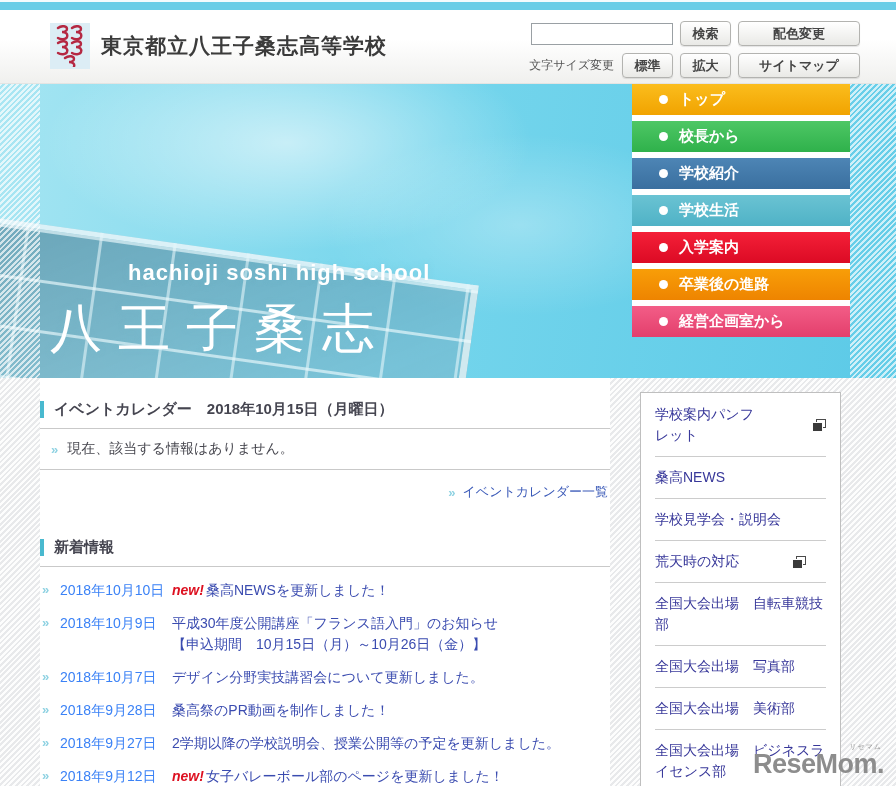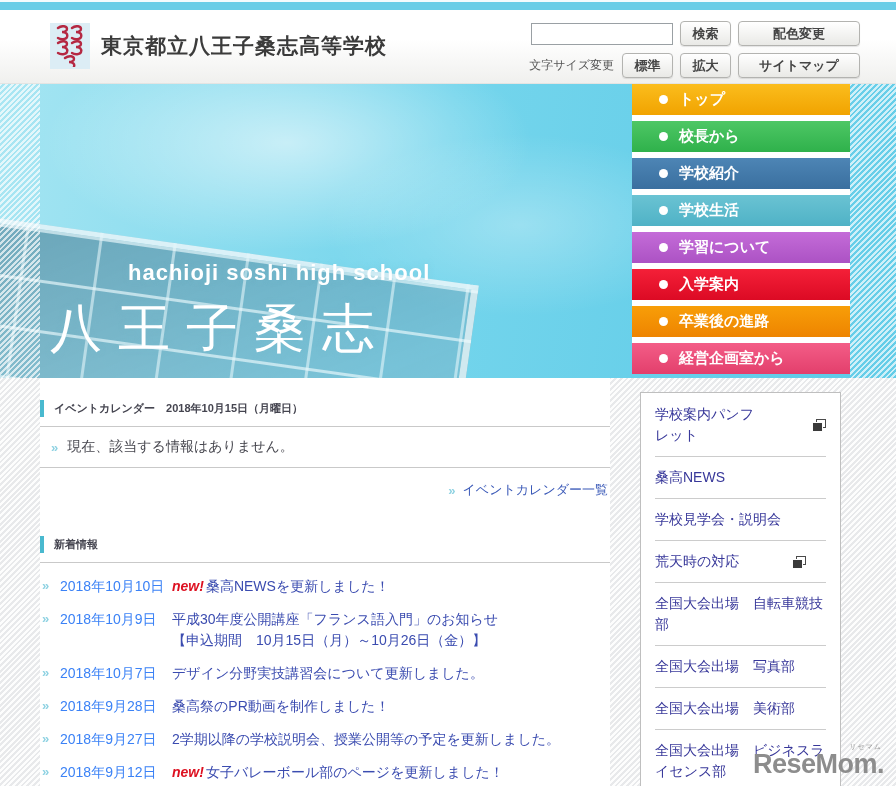--- a/index.html
+++ b/index.html
@@ -72,21 +72,21 @@
     height:31px; margin-bottom:6px; display:flex; align-items:center; gap:11px;
     padding-left:27px; color:#fff; font-size:15px; font-weight:bold; cursor:pointer;
   }
   .menu-item:last-child { margin-bottom:0;text-align:center; }
   .bullet { width:9px; height:9px; border-radius:50%; background:#fff; flex:none; }
 
   
   .content { position:relative; height:408px; }
   .main-col { position:absolute; left:40px; top:0; width:570px; height:100%; background:#fff; padding-top:14px; }
   .sec-head { display:flex; align-items:center; gap:10px; padding:8px 0 9px; border-bottom:1px solid #c9c9c9;
-    font-size:11px; font-weight:bold; color:#454550; }
+    font-size:15px; font-weight:bold; color:#454550; }
   .sec-bar { width:4px; height:17px; background:#49b9cf; flex:none; }
   .marker { color:#8ed2e2; font-size:13px; font-weight:bold; flex:none; }
   .event-empty { display:flex; gap:9px; align-items:center; padding:11px 2px 11px 11px;
     border-bottom:1px solid #c9c9c9; font-size:14px; color:#47474f; }
   .cal-link-row { display:flex; justify-content:flex-end; align-items:center; gap:7px; padding:13px 2px 0 0; font-size:13px; }
   .cal-link { color:#3b5ab8; cursor:pointer; }
   .news-head { margin-top:29px; }
   .news-list { padding-top:7px; }
   .news-row { display:flex; align-items:flex-start; padding:6px 0 6px 2px; font-size:14px; line-height:1.5; }
   .news-marker { width:18px; color:#8ed2e2; font-size:13px; font-weight:bold; flex:none; }
@@ -168,24 +168,20 @@
         <span>校長から</span>
       </div>
       <div class="menu-item" style="background: linear-gradient(rgb(77, 133, 181), rgb(58, 111, 159));">
         <span class="bullet"></span>
         <span>学校紹介</span>
       </div>
       <div class="menu-item" style="background: linear-gradient(rgb(106, 195, 211), rgb(79, 178, 198));">
         <span class="bullet"></span>
         <span>学校生活</span>
       </div>
-      <div class="menu-item" style="background: linear-gradient(rgb(196, 108, 216), rgb(172, 82, 196));">
-        <span class="bullet"></span>
-        <span>学習について</span>
-      </div>
       <div class="menu-item" style="background: linear-gradient(rgb(244, 32, 56), rgb(220, 10, 36));">
         <span class="bullet"></span>
         <span>入学案内</span>
       </div>
       <div class="menu-item" style="background: linear-gradient(rgb(248, 158, 8), rgb(238, 132, 0));">
         <span class="bullet"></span>
         <span>卒業後の進路</span>
       </div>
       <div class="menu-item" style="background: linear-gradient(rgb(243, 93, 135), rgb(227, 63, 108));">
         <span class="bullet"></span>

